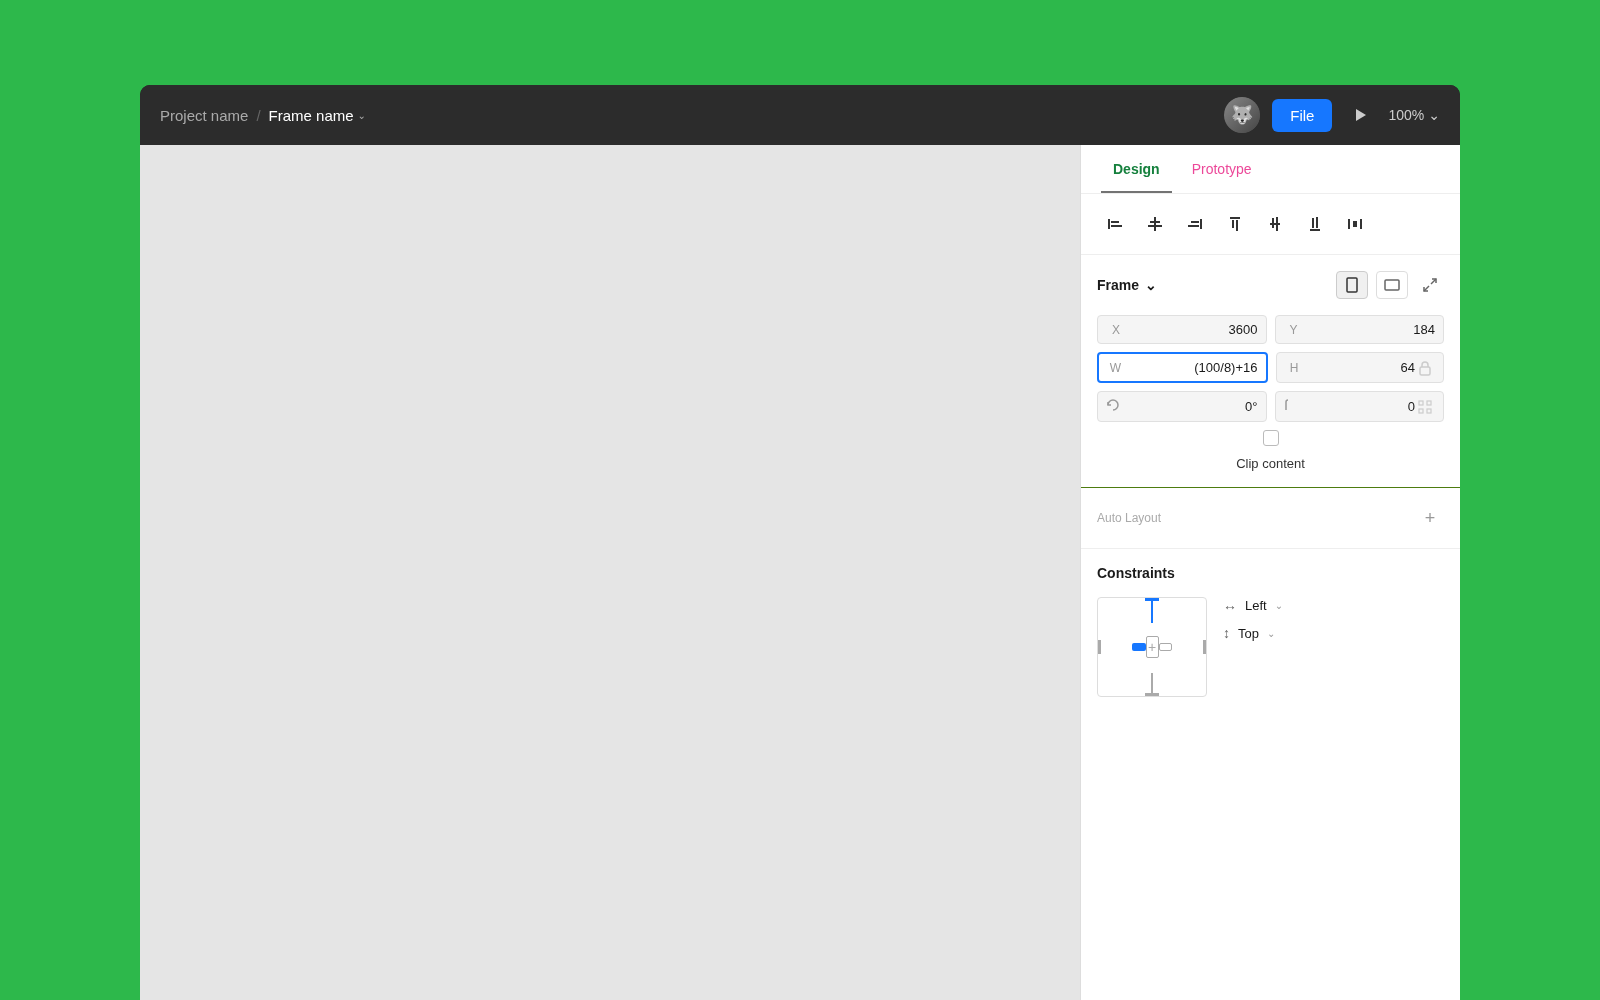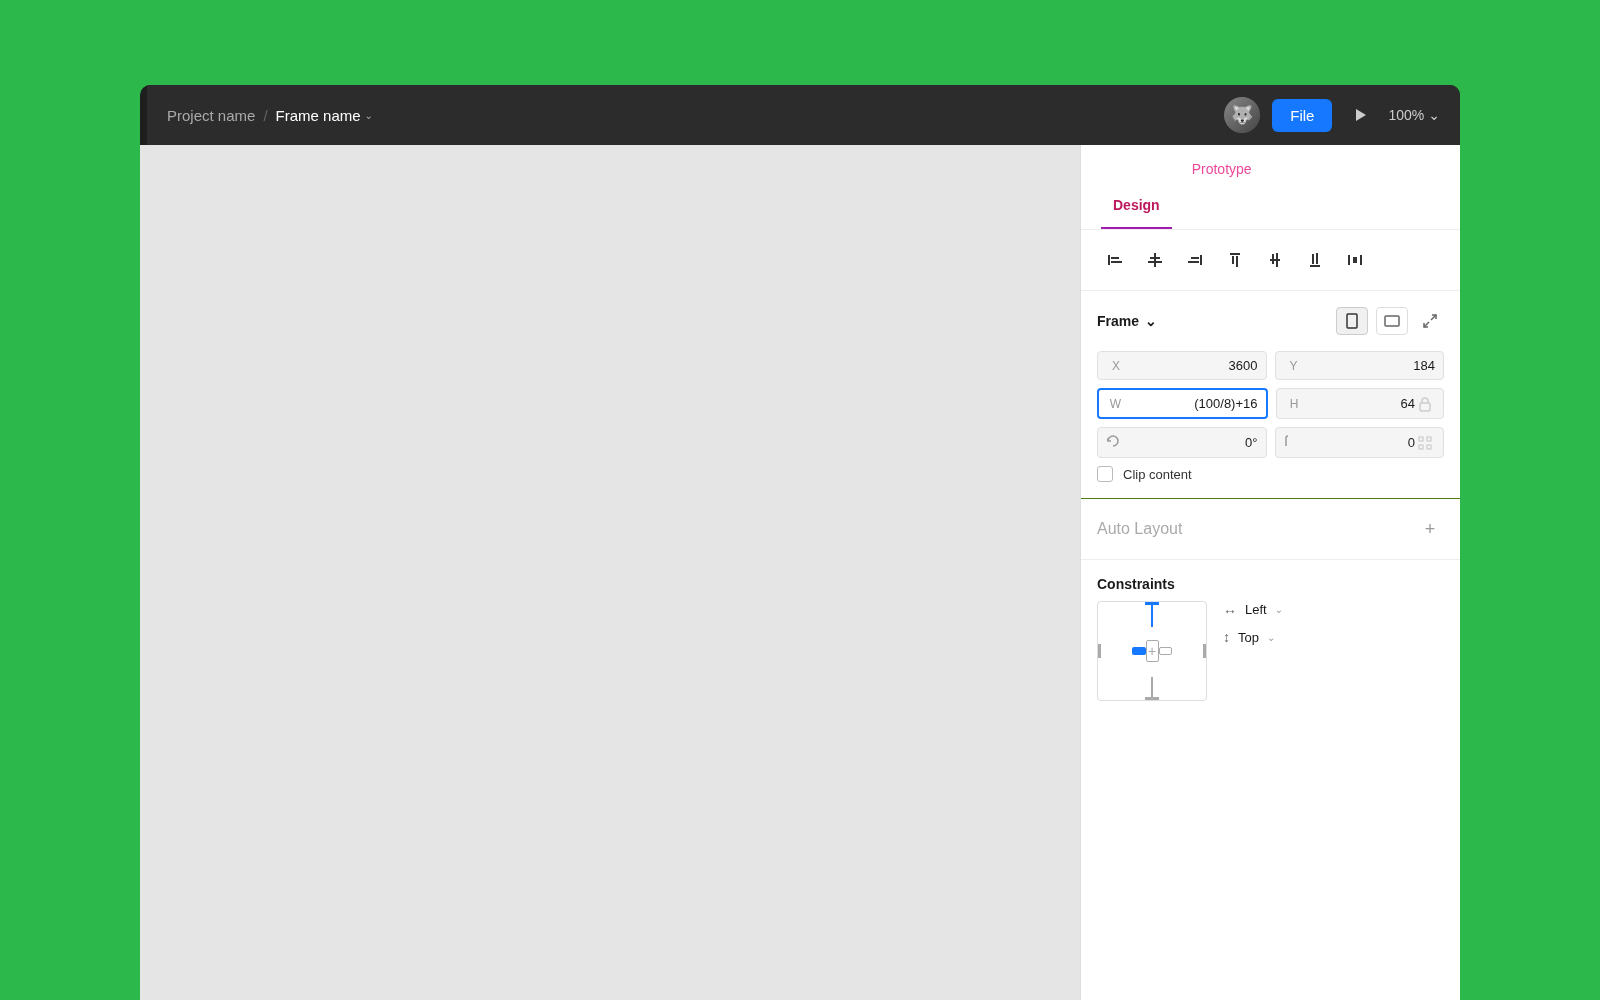--- a/index.html
+++ b/index.html
@@ -37,21 +37,20 @@
     }
 
     
     .window-header {
       height: 60px;
       background: #2c2c2c;
       display: flex;
       align-items: center;
       padding: 0 20px;
       flex-shrink: 0;
-      margin-left: 7px;
     }
 
     .breadcrumb {
       display: flex;
       align-items: center;
       gap: 8px;
       color: #aaa;
       font-size: 15px;
     }
 
@@ -170,24 +169,23 @@
     .panel-tab {
       padding: 16px 12px 14px;
       font-size: 14px;
       cursor: pointer;
       color: #ec4899;
       border-bottom: 2px solid transparent;
       margin-right: 8px;
     }
 
     .panel-tab.active {
-      color: #be185d;
-      border-bottom: 2px solid #a21caf;
+      color: #15803d;
+      border-bottom: 2px solid #737373;
       font-weight: 600;
-      margin-top: 36px;
     }
 
     
     .alignment-section {
       padding: 12px 16px;
       border-bottom: 1px solid #eee;
       display: flex;
       align-items: center;
       gap: 4px;
     }
@@ -311,20 +309,21 @@
       color: #ccc;
       font-size: 14px;
     }
 
     
     .clip-content-row {
       display: flex;
       align-items: center;
       gap: 10px;
       margin-top: 8px;
+      flex-direction: column;
     }
 
     .checkbox {
       width: 16px;
       height: 16px;
       border: 1.5px solid #bbb;
       border-radius: 3px;
       cursor: pointer;
       display: flex;
       align-items: center;
@@ -340,21 +339,21 @@
     
     .auto-layout-section {
       padding: 16px;
       border-bottom: 1px solid #eee;
       display: flex;
       align-items: center;
       justify-content: space-between;
     }
 
     .auto-layout-title {
-      font-size: 16px;
+      font-size: 12px;
       color: #aaa;
     }
 
     .add-btn {
       width: 28px;
       height: 28px;
       display: flex;
       align-items: center;
       justify-content: center;
       cursor: pointer;
@@ -366,21 +365,21 @@
 
     
     .constraints-section {
       padding: 16px;
     }
 
     .constraints-title {
       font-size: 14px;
       font-weight: 600;
       color: #1a1a1a;
-      margin-bottom: 9px;
+      margin-bottom: 16px;
     }
 
     .constraints-body {
       display: flex;
       gap: 16px;
       align-items: flex-start;
     }
 
     
     .constraint-diagram {

